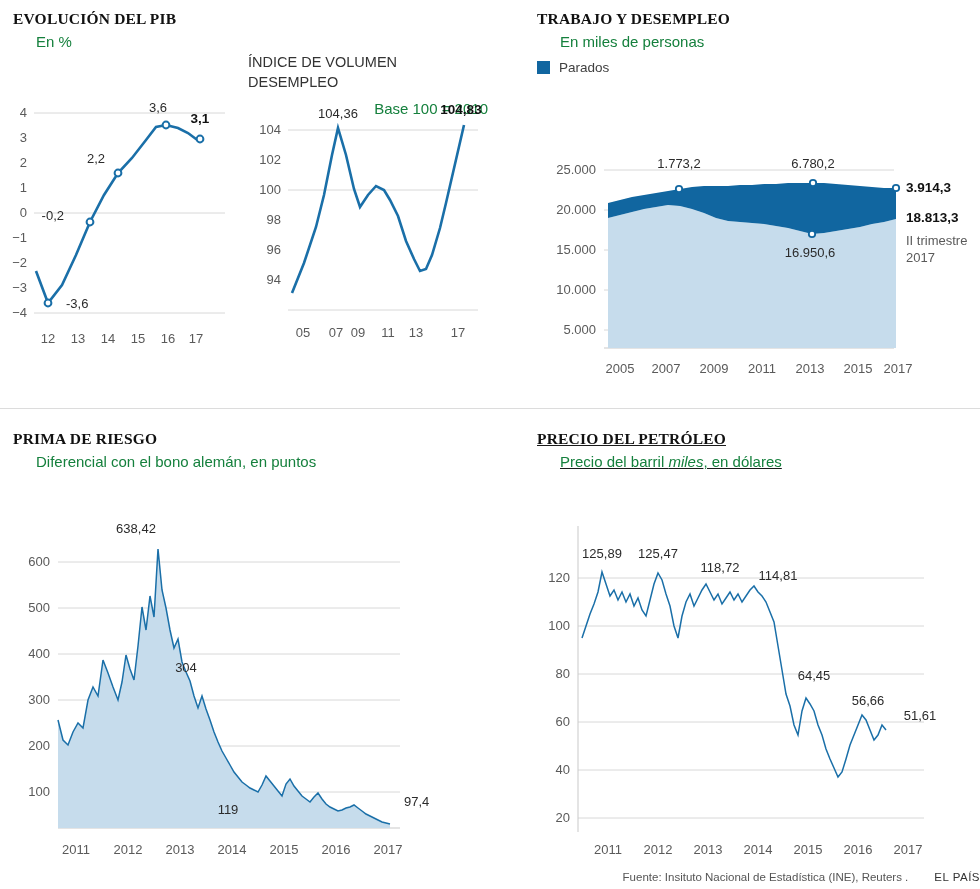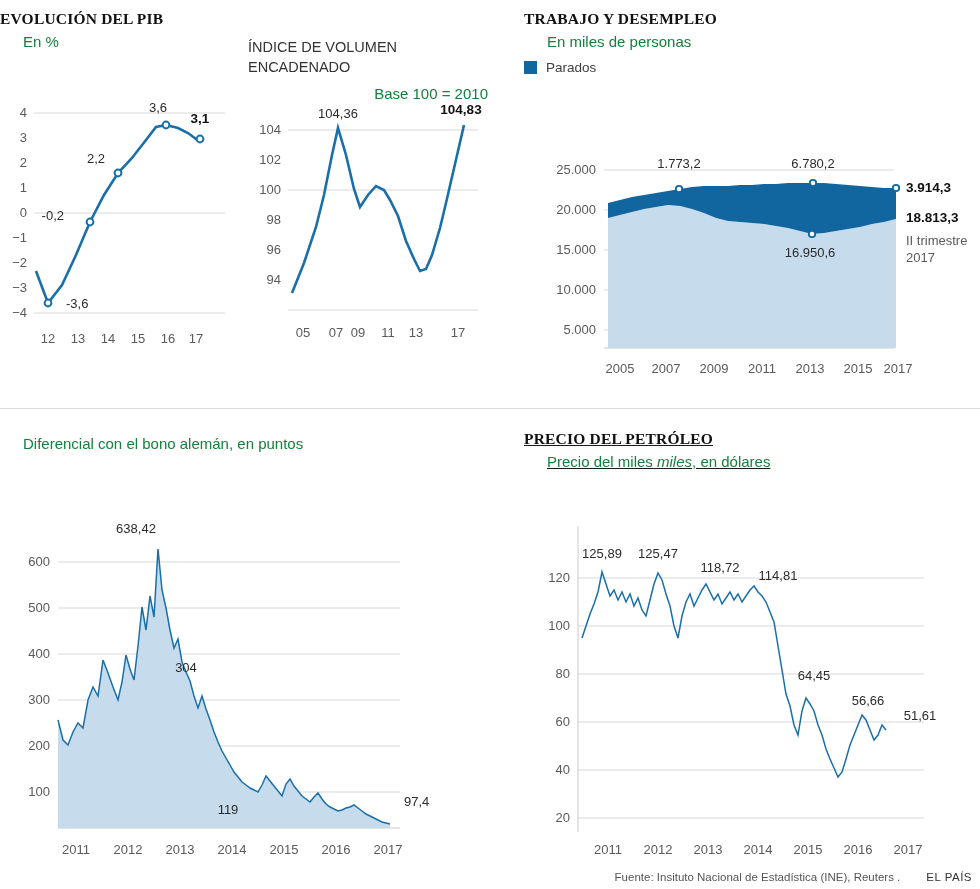--- a/index.html
+++ b/index.html
@@ -1,53 +1,53 @@
 <!DOCTYPE html>
 <html><head>
 <meta charset="utf-8">
 <style>
   html,body{margin:0;padding:0;}
   body{
     width:980px;height:889px;background:#ffffff;
     font-family:"Liberation Sans", sans-serif;
     color:#1a1a1a;position:relative;overflow:hidden;
   }
-  .panel{position:absolute;}
+  .panel{position:absolute;padding-left:13px;}
   .title{
     font-family:"Liberation Serif", serif;
     font-weight:bold;font-size:15.5px;letter-spacing:.2px;color:#111;
   }
   .subtitle{font-size:15px;color:#15803d;margin-top:5px;margin-left:23px;}
   .subtitle i{font-style:italic;}
   .tick{font-size:13px;fill:#5a5a5a;}
   .datalabel{font-size:13px;fill:#2b2b2b;}
   .datalabel-bold{font-size:13.5px;fill:#111;font-weight:bold;}
   .small-head{font-size:14px;color:#333;line-height:1.35;}
   svg{display:block;overflow:visible;}
   .legend{display:flex;flex-direction:column;gap:6px;margin-top:10px;}
   .legend-row{display:flex;align-items:center;gap:9px;font-size:13.5px;color:#404040;}
   .sw{width:13px;height:13px;display:inline-block;}
   .source{
-    position:absolute;right:8px;bottom:6px;font-size:11.5px;color:#555;
+    position:absolute;right:0;bottom:6px;font-size:11.5px;color:#555;
     display:flex;gap:26px;align-items:flex-end;
   }
   .source .brand{font-family:Liberation Sans, sans-serif;letter-spacing:.5px;color:#333;}
   .sep{position:absolute;left:0;width:980px;height:1px;background:#dcdcdc;}
 </style>
 </head>
 <body>
 
 <div class="panel" style="left:0;top:10px;width:500px;">
   <div class="title">EVOLUCIÓN DEL PIB</div>
   <div class="subtitle">En %</div>
 
   <div style="position:absolute;left:248px;top:28px;width:240px;">
-    <div class="small-head" style="font-size:14.5px;color:#333;">
+    <div class="small-head" style="font-size:14.5px;color:#333;margin-top:15px;">
       <span>ÍNDICE DE VOLUMEN</span><br>
-      <span>ENCADENADO</span>
+      <span>DESEMPLEO</span>
     </div>
     <div class="subtitle" style="margin-top:8px;text-align:right;">Base 100 = 2010</div>
   </div>
 
   <svg width="240" height="300" viewBox="0 0 240 300" style="position:absolute;left:0;top:45px;">
     <g>
       <line x1="34" y1="258" x2="225" y2="258" stroke="#d8d8d8" stroke-width="1"></line>
       <line x1="34" y1="58" x2="225" y2="58" stroke="#d8d8d8" stroke-width="1"></line>
       <line x1="34" y1="158" x2="225" y2="158" stroke="#d8d8d8" stroke-width="1"></line>
     </g>
@@ -160,20 +160,21 @@
     <text class="datalabel-bold" x="382" y="57">3.914,3</text>
     <text class="datalabel-bold" x="382" y="87">18.813,3</text>
     <text class="tick" x="382" y="110">II trimestre</text>
     <text class="tick" x="382" y="127">2017</text>
   </svg>
 </div>
 
 <div class="sep" style="top:408px;"></div>
 
 <div class="panel" style="left:0;top:430px;width:500px;">
+  <div class="title">PRIMA DE RIESGO</div>
   <div class="subtitle">Diferencial con el bono alemán, en puntos</div>
 
   <svg width="500" height="390" viewBox="0 0 500 390" style="position:absolute;left:0;top:50px;">
     <g>
       <line x1="58" y1="82" x2="400" y2="82" stroke="#d8d8d8"></line>
       <line x1="58" y1="128" x2="400" y2="128" stroke="#d8d8d8"></line>
       <line x1="58" y1="174" x2="400" y2="174" stroke="#d8d8d8"></line>
       <line x1="58" y1="220" x2="400" y2="220" stroke="#d8d8d8"></line>
       <line x1="58" y1="266" x2="400" y2="266" stroke="#d8d8d8"></line>
       <line x1="58" y1="312" x2="400" y2="312" stroke="#d8d8d8"></line>
@@ -201,21 +202,21 @@
     <text class="datalabel" x="136" y="53" text-anchor="middle">638,42</text>
     <text class="datalabel" x="186" y="192" text-anchor="middle">304</text>
     <text class="datalabel" x="228" y="334" text-anchor="middle">119</text>
     <text class="datalabel" x="404" y="326">97,4</text>
   </svg>
 </div>
 
 <div class="panel" style="left:524px;top:430px;width:456px;text-decoration:underline;">
   <div class="title">PRECIO DEL PETRÓLEO</div>
   <div class="subtitle">
-    <span>Precio del miles </span><i>miles</i><span>, en dólares</span>
+    <span>Precio del barril </span><i>miles</i><span>, en dólares</span>
   </div>
 
   <svg width="456" height="390" viewBox="0 0 456 390" style="position:absolute;left:0;top:50px;">
     <g>
       <line x1="54" y1="98" x2="400" y2="98" stroke="#d8d8d8"></line>
       <line x1="54" y1="146" x2="400" y2="146" stroke="#d8d8d8"></line>
       <line x1="54" y1="194" x2="400" y2="194" stroke="#d8d8d8"></line>
       <line x1="54" y1="242" x2="400" y2="242" stroke="#d8d8d8"></line>
       <line x1="54" y1="290" x2="400" y2="290" stroke="#d8d8d8"></line>
       <line x1="54" y1="338" x2="400" y2="338" stroke="#d8d8d8"></line>

